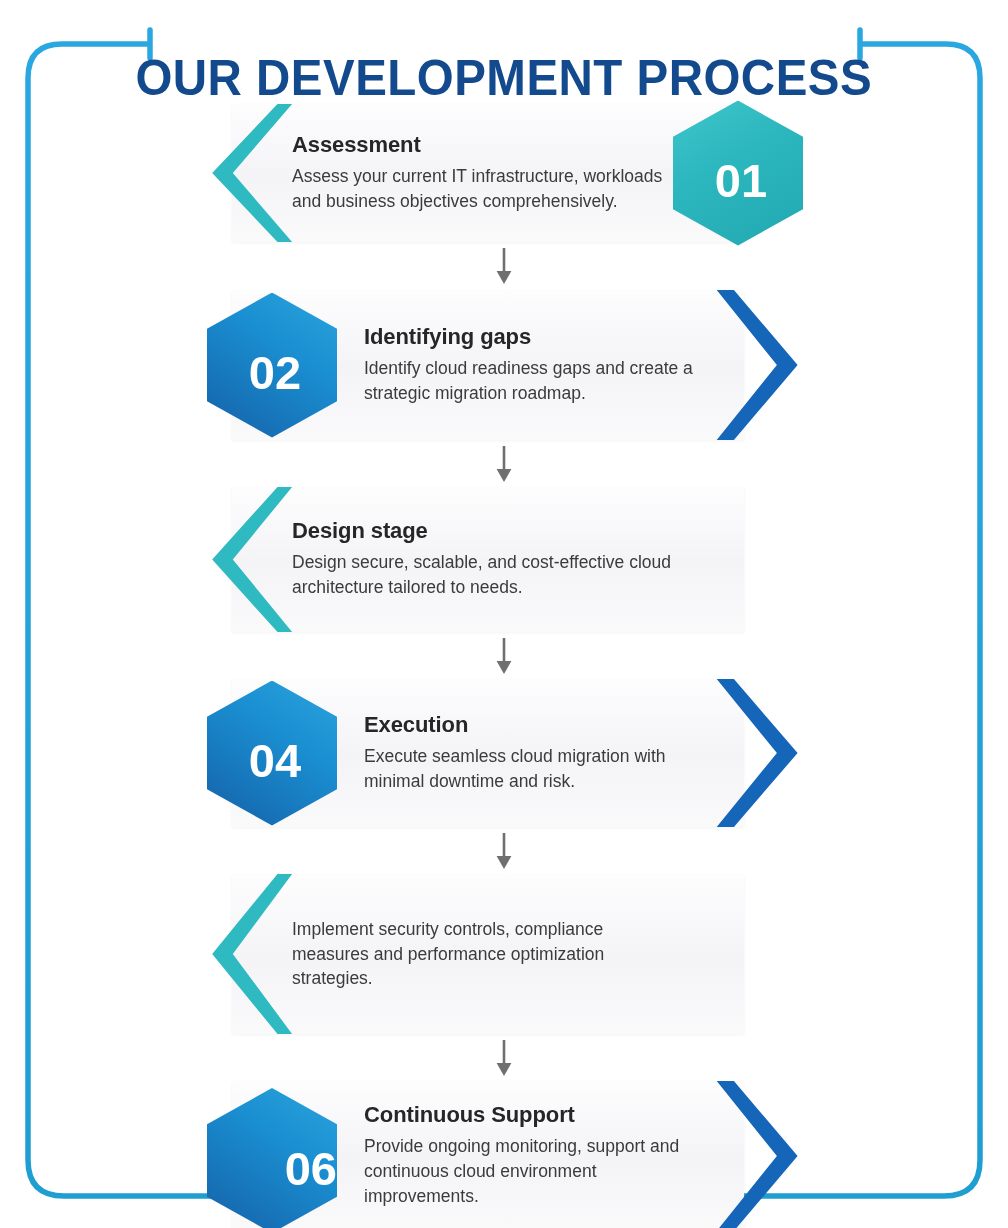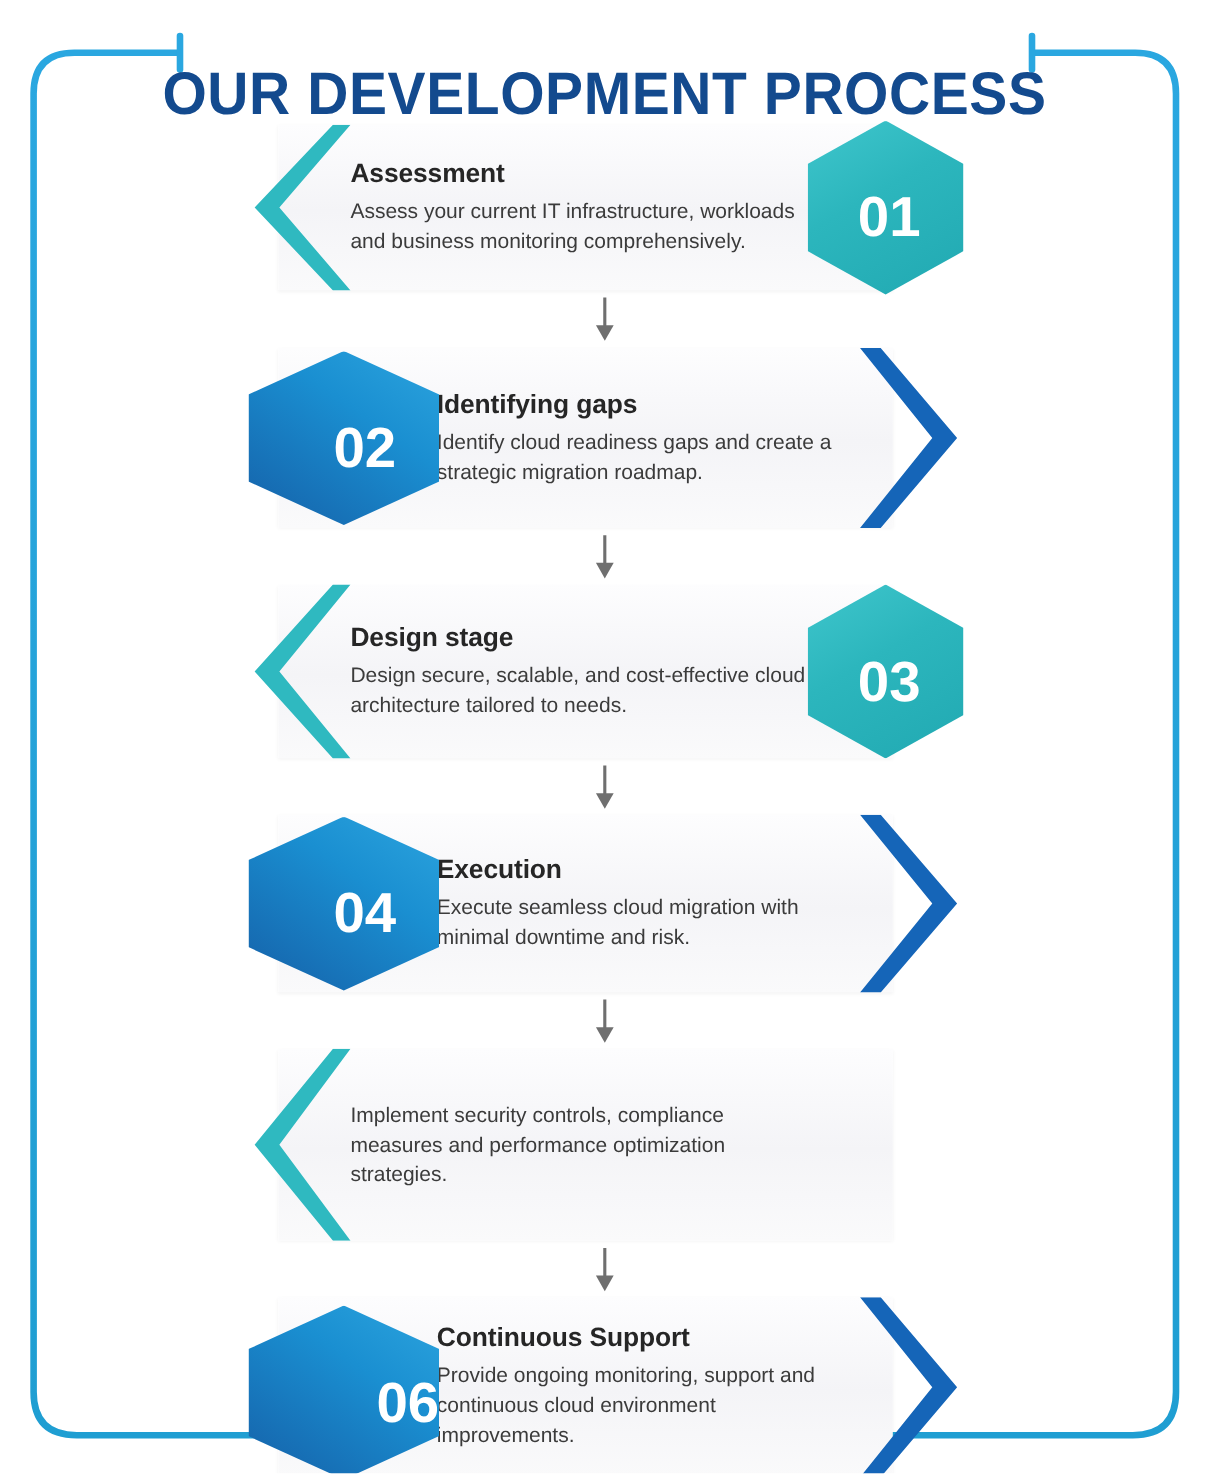--- a/index.html
+++ b/index.html
@@ -111,21 +111,20 @@
     clip-path: polygon(50% 0%, 100% 25%, 100% 75%, 50% 100%, 0% 75%, 0% 25%);
     display: flex;
     align-items: center;
     justify-content: center;
   }
   .hex-teal {
     background: linear-gradient(150deg, #3fc6cc 0%, #2cb6bd 42%, #21a9b2 100%);
   }
   .hex-blue {
     background: linear-gradient(215deg, #2ca4de 0%, #1a8fd1 38%, #1560a8 100%);
-    padding-left: 29px;
   }
   .hex-num {
     font-size: 47px;
     font-weight: 700;
     color: #ffffff;
     letter-spacing: 0px;
     line-height: 1;
     margin-left: 6px;
     margin-top: 15px;
   }
@@ -170,21 +169,21 @@
 
   <div class="title-wrap">
     <h1 class="title">OUR DEVELOPMENT PROCESS</h1>
   </div>
 
   <div class="steps" id="steps-root">
       <div class="step" style="position: absolute; left: 0px; top: 0px; height: 138px;">
         <div class="card" style="height: 138px;">
           <div class="card-inner">
             <div class="step-title">Assessment</div>
-            <p class="step-desc">Assess your current IT infrastructure, workloads and business monitoring comprehensively.</p>
+            <p class="step-desc">Assess your current IT infrastructure, workloads and business objectives comprehensively.</p>
           </div>
         </div>
         <div class="hex hex-teal" style="top: -3.5px; left: 673px;">
           <span class="hex-num">01</span>
         </div>
         <div class="chev" style="left: 207px;"><svg width="86" height="138" viewBox="0 0 86 138" xmlns="http://www.w3.org/2000/svg">
             <polygon points="70.5,0.0 85.1,0.0 25.8,69.0 85.1,138.0 70.5,138.0 5.2,69.0" fill="#2fb9c0"></polygon>
           </svg></div>
       </div>
       <div class="connector" style="top: 138px; height: 48px; align-items: center;">
@@ -213,23 +212,20 @@
           <polygon points="10,38 2.6,25 17.4,25" fill="#6f6f6f"></polygon>
         </svg>
       </div>
       <div class="step" style="position: absolute; left: 0px; top: 383px; height: 145px;">
         <div class="card" style="height: 145px;">
           <div class="card-inner">
             <div class="step-title">Design stage</div>
             <p class="step-desc">Design secure, scalable, and cost-effective cloud architecture tailored to needs.</p>
           </div>
         </div>
-        <div class="hex hex-teal" style="top: 0px; left: 673px;">
-          <span class="hex-num">03</span>
-        </div>
         <div class="chev" style="left: 207px;"><svg width="86" height="145" viewBox="0 0 86 145" xmlns="http://www.w3.org/2000/svg">
             <polygon points="70.5,0.0 85.1,0.0 25.8,72.5 85.1,145.0 70.5,145.0 5.2,72.5" fill="#2fb9c0"></polygon>
           </svg></div>
       </div>
       <div class="connector" style="top: 528px; height: 47px; align-items: center;">
         <svg width="20" height="40" viewBox="0 0 20 40" xmlns="http://www.w3.org/2000/svg">
           <line x1="10" y1="2" x2="10" y2="27" stroke="#6f6f6f" stroke-width="2.6"></line>
           <polygon points="10,38 2.6,25 17.4,25" fill="#6f6f6f"></polygon>
         </svg>
       </div>

